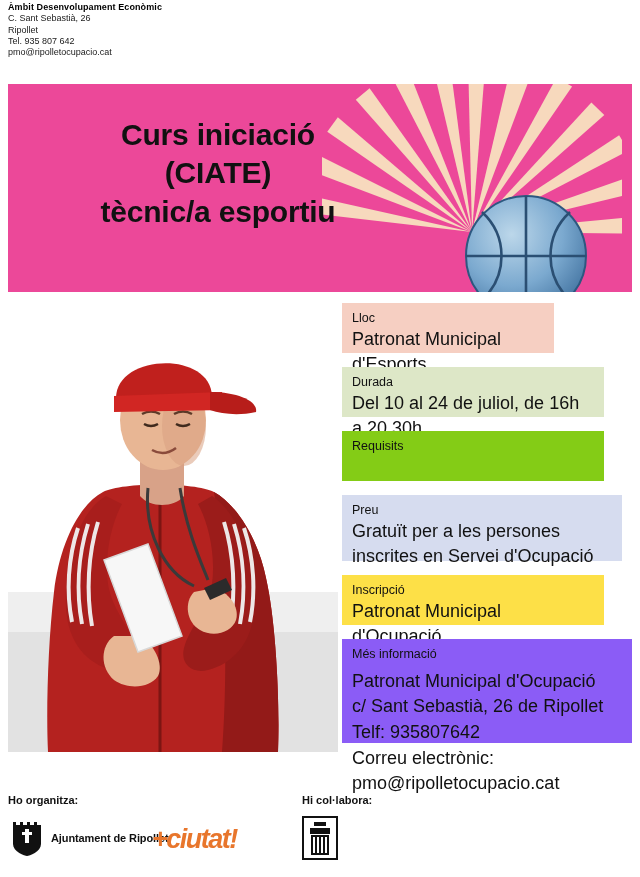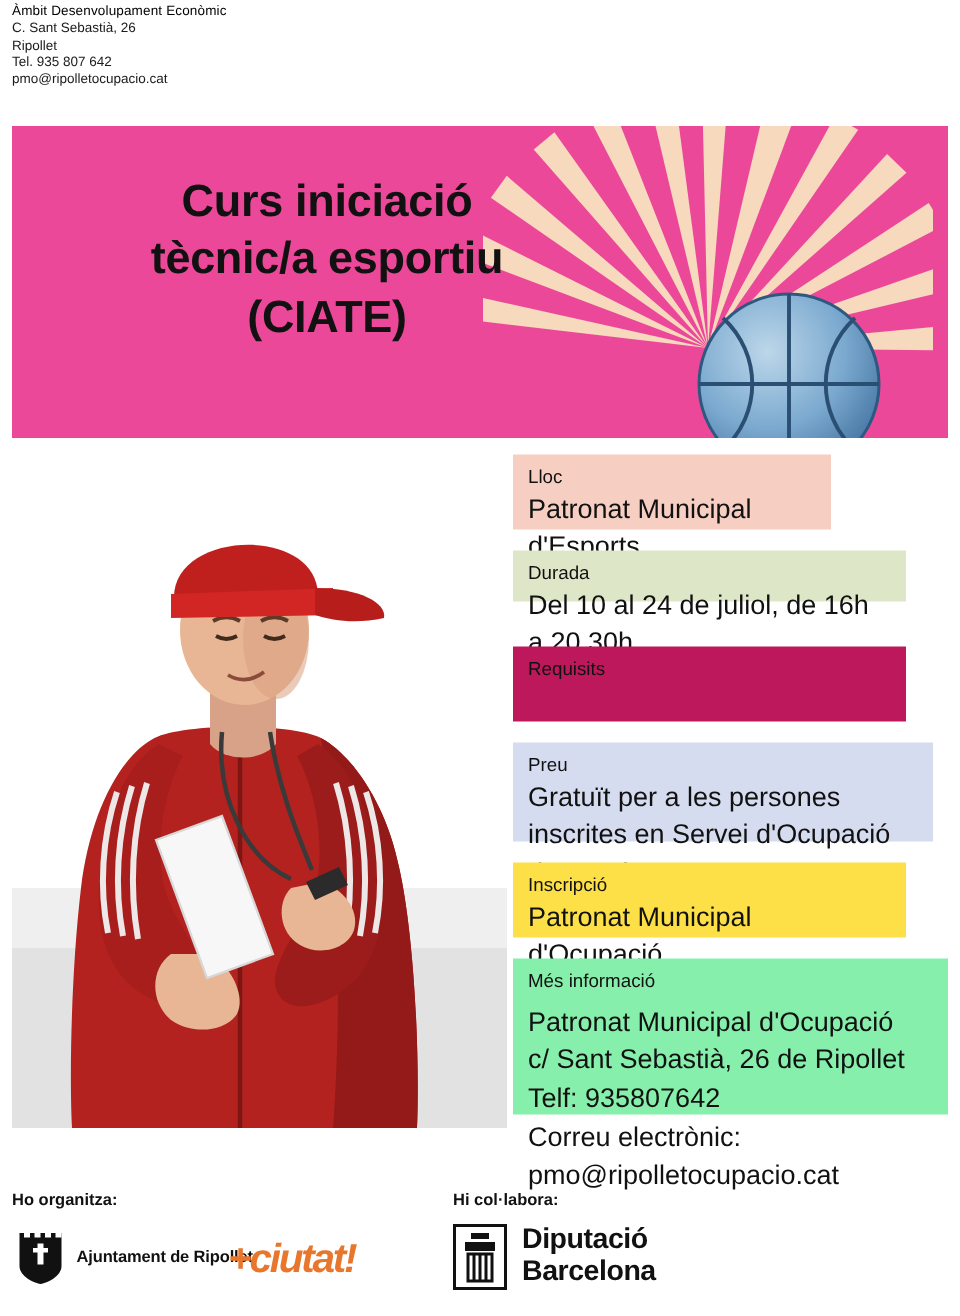--- a/index.html
+++ b/index.html
@@ -18,21 +18,21 @@
 
   
   .header {
     position: absolute;
     left: 8px;
     top: 2px;
     line-height: 1.25;
   }
   .header .org {
     font-size: 9px;
-    font-weight: normal;
+    font-weight: bold;
     color: #000;
     letter-spacing: 0.1px;
   }
   .header .line {
     font-size: 9px;
     color: #1a1a1a;
   }
 
   
   .banner {
@@ -185,22 +185,22 @@
       <path d="M0,0 L-4,-176 L14,-176 Z" transform="rotate(-26)"></path>
       <path d="M0,0 L-4,-176 L14,-176 Z" transform="rotate(-40)"></path>
       <path d="M0,0 L-4,-176 L14,-176 Z" transform="rotate(-54)"></path>
       <path d="M0,0 L-4,-176 L14,-176 Z" transform="rotate(-68)"></path>
       <path d="M0,0 L-4,-176 L14,-176 Z" transform="rotate(-82)"></path>
     </g>
   </svg>
 
   <div class="banner-title">
     <div>Curs iniciació</div>
+    <div>(CIATE)</div>
     <div>tècnic/a esportiu</div>
-    <div>(CIATE)</div>
   </div>
 
   <div class="ball-wrap">
     <svg viewBox="0 0 124 124" width="124" height="124" aria-hidden="true">
       <defs>
         <radialGradient id="ballg" cx="38%" cy="32%" r="78%">
           <stop offset="0%" stop-color="#bcd7ea"></stop>
           <stop offset="55%" stop-color="#7ba9cf"></stop>
           <stop offset="100%" stop-color="#3d6e9c"></stop>
         </radialGradient>
@@ -269,40 +269,40 @@
   </svg>
 </div>
 
 <div class="infoblocks">
 
   <div class="info" style="top:0px; width:212px; height:50px; background:#f6cfc2;">
     <div class="label">Lloc</div>
     <div class="value">Patronat Municipal d'Esports</div>
   </div>
 
-  <div class="info" style="top:64px; width:262px; height:34px; background:#dde7c7;">
+  <div class="info" style="top:64px; width:262px; height:50px; background:#dde7c7;">
     <div class="label">Durada</div>
     <div class="value">Del 10 al 24 de juliol, de 16h a 20,30h.</div>
   </div>
 
-  <div class="info" style="top:128px; width:262px; height:50px; background:#be185d;">
+  <div class="info" style="top:128px; width:262px; height:50px; background:#84cc16;">
     <div class="label">Requisits</div>
   </div>
 
   <div class="info" style="top:192px; width:280px; height:66px; background:#d6dcef;">
     <div class="label">Preu</div>
     <div class="value" style="white-space:pre-line;">Gratuït per a les persones inscrites en Servei d'Ocupació de Catalunya</div>
   </div>
 
   <div class="info" style="top:272px; width:262px; height:50px; background:#fde047;">
     <div class="label">Inscripció</div>
     <div class="value">Patronat Municipal d'Ocupació</div>
   </div>
 
-  <div class="info" style="top:336px; width:290px; height:104px; background:#86efac;">
+  <div class="info" style="top:336px; width:290px; height:104px; background:#8b5cf6;">
     <div class="label" style="margin-bottom:6px;">Més informació</div>
     <div class="value" style="white-space:pre-line;">Patronat Municipal d'Ocupació
 c/ Sant Sebastià, 26 de Ripollet
 Telf: 935807642
 Correu electrònic: pmo@ripolletocupacio.cat</div>
   </div>
 
 </div>
 
 <div class="footer-label footer-left-label">Ho organitza:</div>
@@ -326,17 +326,13 @@
 <div class="ciutat">+ciutat!</div>
 
 <div class="logo-dipu">
   <svg width="36" height="44" viewBox="0 0 36 44" aria-hidden="true">
     <rect x="1" y="1" width="34" height="42" fill="none" stroke="#111" stroke-width="2"></rect>
     <path d="M8,12 h20 v6 h-20 Z" fill="#111"></path>
     <path d="M10,20 h16 v18 h-16 Z" fill="none" stroke="#111" stroke-width="2"></path>
     <path d="M14,20 v18 M18,20 v18 M22,20 v18" stroke="#111" stroke-width="2"></path>
     <path d="M12,6 h12 v4 h-12 Z" fill="#111"></path>
   </svg>
-  <div class="dipu-text">
-    <div>Diputació</div>
-    <div>Barcelona</div>
-  </div>
 </div>
 
 </body></html>

